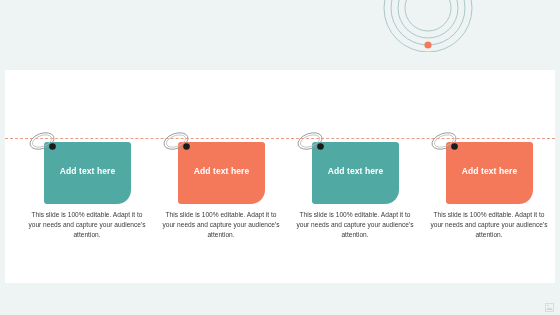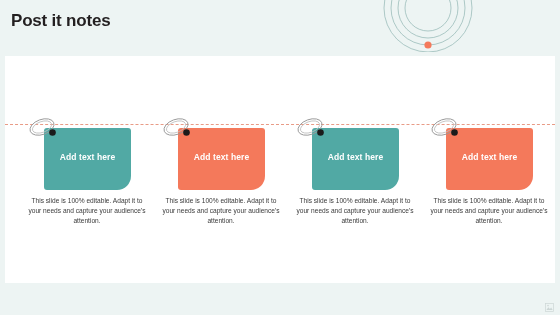--- a/index.html
+++ b/index.html
@@ -40,21 +40,21 @@
     top: -38px;
     width: 92px;
     height: 92px;
   }
   .rings svg { display: block; }
 
   
   .canvas {
     position: absolute;
     left: 5px;
-    top: 56px;
+    top: 70px;
     width: 550px;
     height: 231px;
     background: #FFFFFF;
     overflow: hidden;
   }
 
   
   .string {
     position: absolute;
     left: 0;
@@ -145,21 +145,20 @@
     width: 9px;
     height: 9px;
     opacity: .28;
   }
   .footer-mark svg { display: block; }
 </style>
 </head>
 <body>
 
 <div class="header">
-  <div class="header-title">Post it notes</div>
 
   <div class="rings">
     <svg width="92" height="92" viewBox="0 0 92 92">
       <circle cx="46" cy="46" r="44" fill="none" stroke="#8FB5B2" stroke-width="0.7"></circle>
       <circle cx="46" cy="46" r="37" fill="none" stroke="#8FB5B2" stroke-width="0.7"></circle>
       <circle cx="46" cy="46" r="30" fill="none" stroke="#8FB5B2" stroke-width="0.7"></circle>
       <circle cx="46" cy="46" r="23" fill="none" stroke="#8FB5B2" stroke-width="0.7"></circle>
       <circle cx="46" cy="83" r="3.6" fill="#F4795B"></circle>
     </svg>
   </div>

